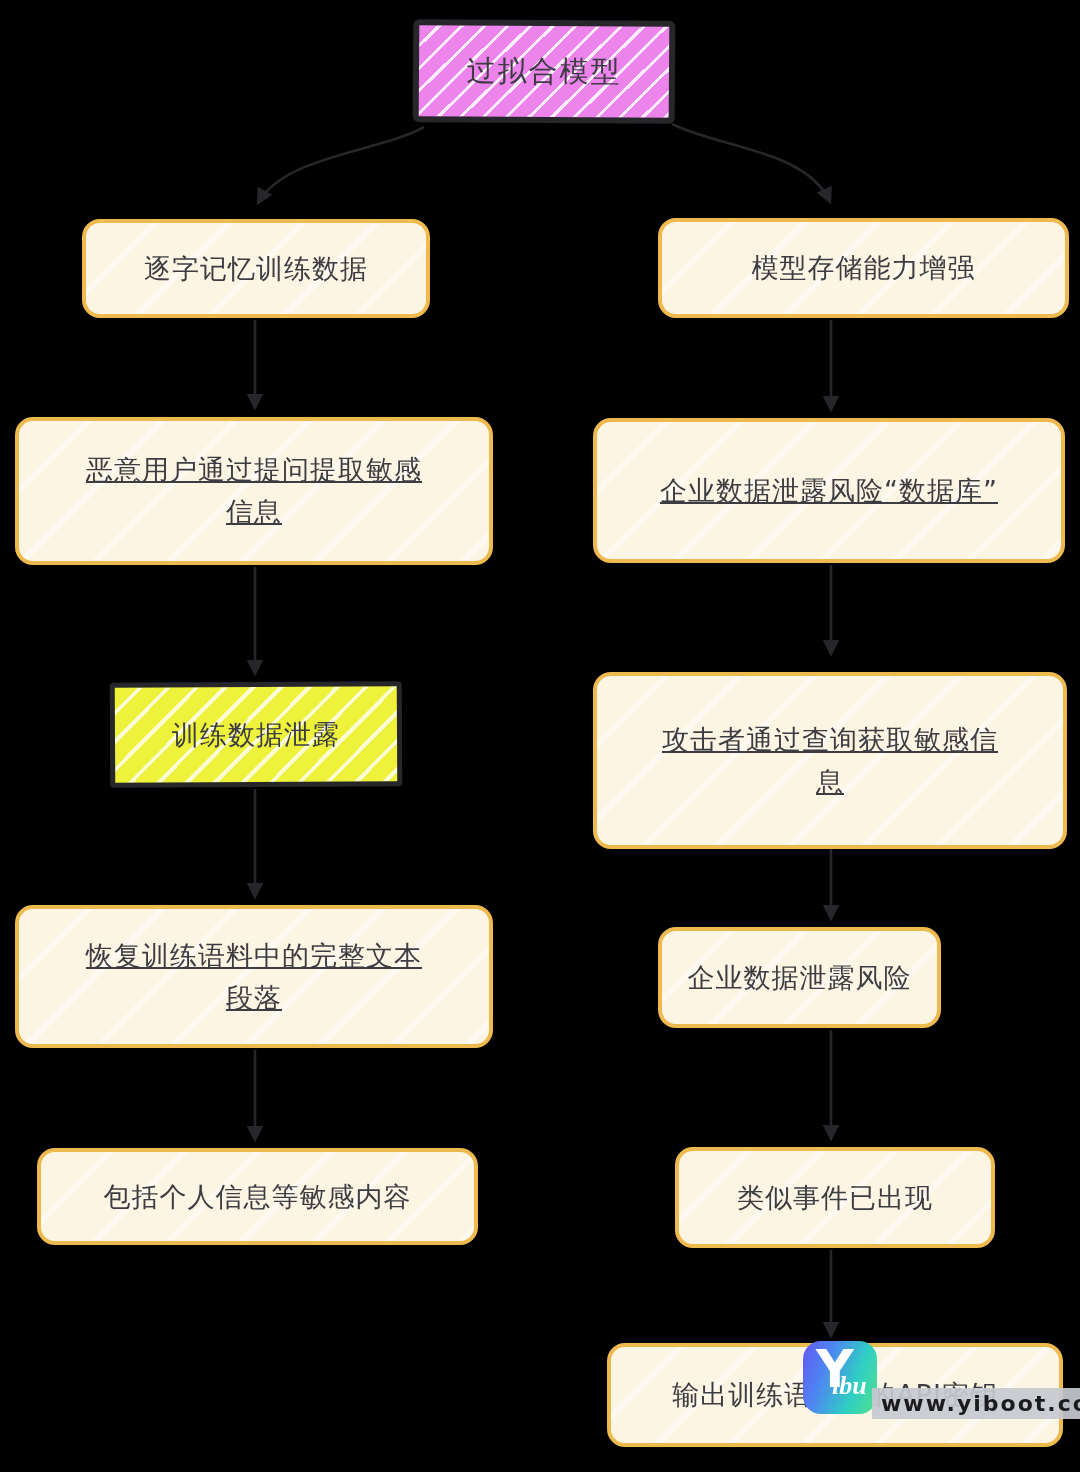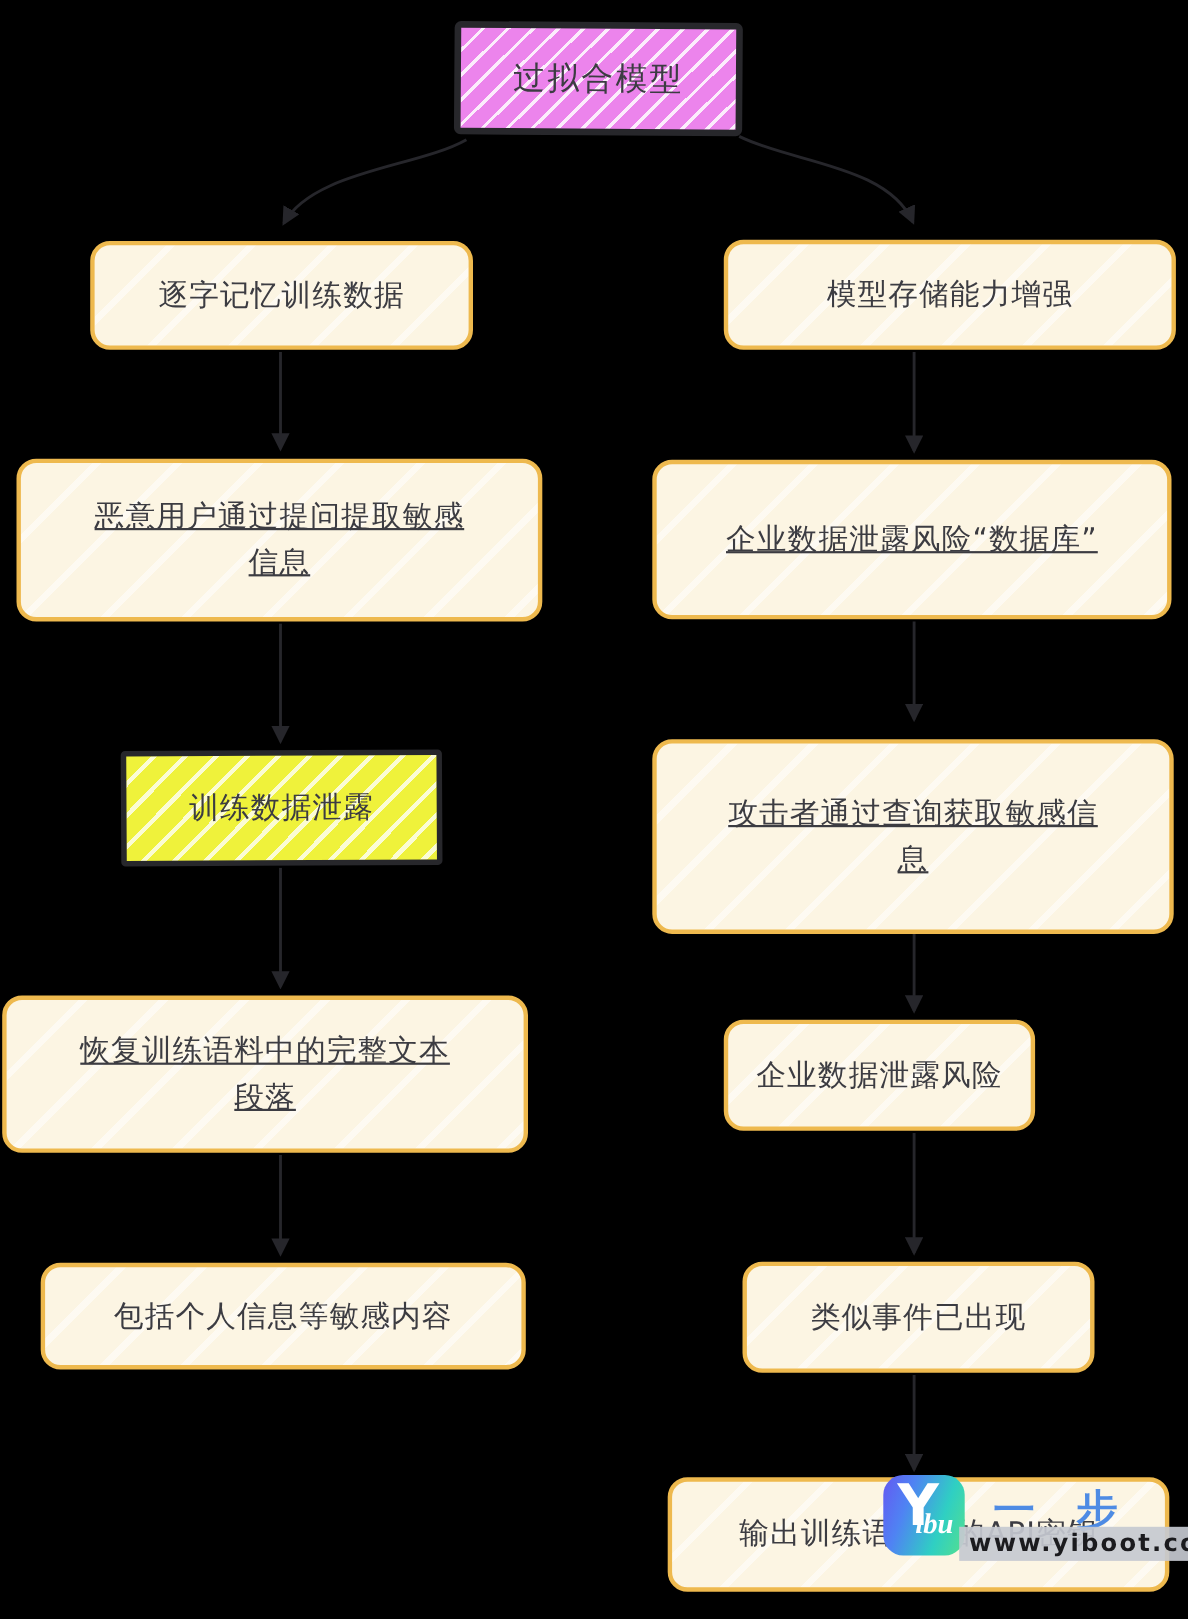--- a/index.html
+++ b/index.html
@@ -52,21 +52,21 @@
     border-radius:6px;
     font-size:29px;
     letter-spacing:2px;
     transform:rotate(0.4deg);
   }
   
   #n-title{left:413px;top:20px;width:262px;height:103px;}
   #n-l1{left:82px; top:219px; width:348px;height:99px;}
   #n-l2{left:15px; top:417px; width:478px;height:148px;}
   #n-l3{left:110px;top:682px; width:292px;height:105px;}
-  #n-l4{left:2px; top:905px; width:478px;height:143px;}
+  #n-l4{left:15px; top:905px; width:478px;height:143px;}
   #n-l5{left:37px; top:1148px;width:441px;height:97px;}
   #n-r1{left:658px;top:218px; width:411px;height:100px;}
   #n-r2{left:593px;top:418px; width:472px;height:145px;}
   #n-r3{left:593px;top:672px; width:474px;height:177px;}
   #n-r4{left:658px;top:927px; width:283px;height:101px;}
   #n-r5{left:675px;top:1147px;width:320px;height:101px;}
   #n-r6{left:607px;top:1343px;width:456px;height:104px;}
   
   .wm{position:absolute;z-index:5;}
   .wm-logo{
@@ -160,16 +160,15 @@
     <span class="txt">类似事件已出现</span>
   </div>
   <div class="node" id="n-r6">
     <span class="txt">输出训练语料中的API密钥</span>
   </div>
 
   <div class="wm wm-logo">
     <span class="wm-y">Y</span>
     <span class="wm-ibu">ibu</span>
   </div>
-  <div class="wm wm-brand">一 步</div>
   <div class="wm wm-url">www.yiboot.com</div>
 
 </div>
 
 </body></html>

